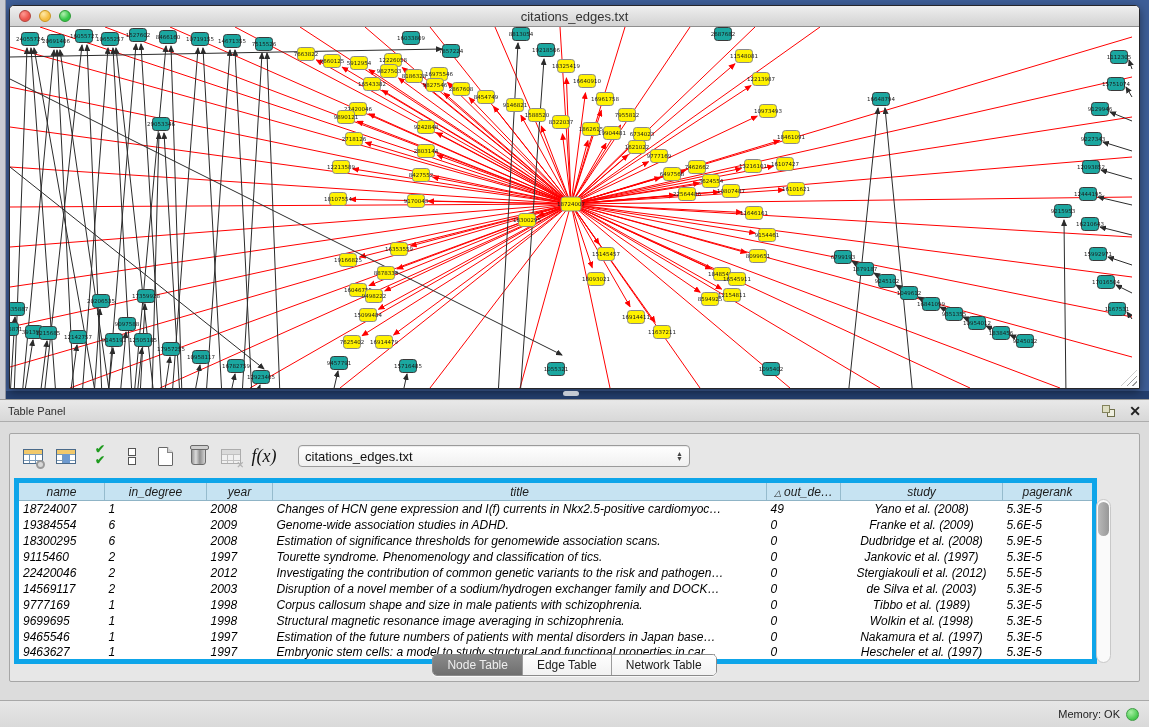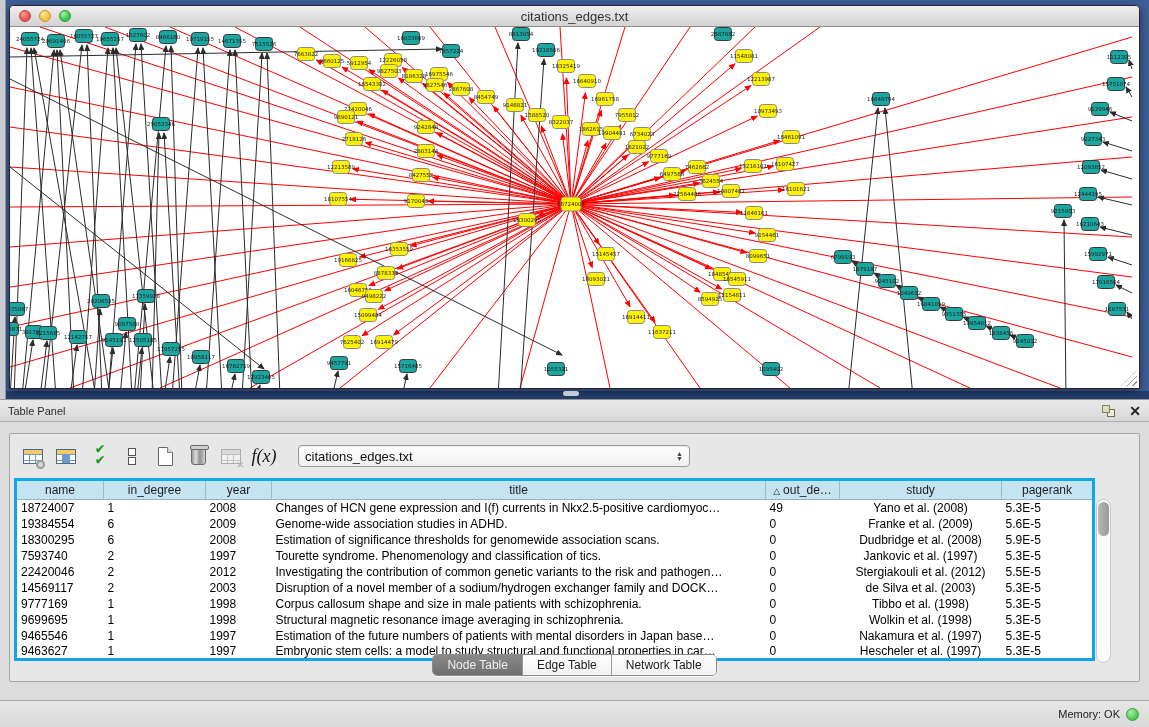--- a/index.html
+++ b/index.html
@@ -65,21 +65,21 @@
   .tb-icon.disabled { opacity:.45; filter:grayscale(1); }
   .del-x { position:absolute; right:0; bottom:-1px; color:#777; font-size:9px; font-weight:bold; }
   .fx { font-family:"Liberation Serif",serif; font-style:italic; font-size:18px; color:#111; }
 
   .combo { margin-left:14px; width:392px; height:22px; border:1px solid #9a9a9a; border-radius:4px;
       background:linear-gradient(#fff,#f0f0f0); display:flex; align-items:center; padding:0 6px; box-shadow:inset 0 1px 1px rgba(0,0,0,.08); }
   .combo-text { flex:1; font-size:13px; color:#111; }
   .combo-arrows { display:flex; flex-direction:column; align-items:center; line-height:5px; font-size:7px; color:#444; padding-left:6px; }
 
   .table-wrap { position:relative; margin:0 4px; height:186px; }
-  table.grid-table { border-collapse:collapse; table-layout:fixed; background:#fff; border:3px solid #0ea5e9; }
+  table.grid-table { border-collapse:collapse; table-layout:fixed; background:#fff; border:5px solid #0ea5e9;font-style:italic; }
   .grid-table th { height:20px; background:#C6E3F2; border-right:1px solid #95BBCD; border-bottom:1px solid #8FB4C6;
       font-size:12px; font-weight:normal; color:#1c1c1c; text-align:center; overflow:hidden; white-space:nowrap; }
   .grid-table td { height:16px; font-size:12px; color:#000; padding:0 4px; overflow:hidden; white-space:nowrap; border:none; }
   .sort-glyph { font-size:9px; margin-right:3px; }
   .vscroll { position:absolute; right:24px; top:21px; width:15px; height:164px; background:#FAFAFA; border:1px solid #C8C8C8; border-radius:8px; }
   .vthumb { position:absolute; left:1px; top:2px; width:11px; height:34px; border-radius:6px;
       background:linear-gradient(90deg,#b9b9b9,#989898); }
 
   .tabbar { position:absolute; left:0; right:0; bottom:5px; display:flex; justify-content:center; }
   .seg { display:flex; border:1px solid #8b8b8b; border-radius:5px; overflow:hidden; background:#fff; box-shadow:0 1px 0 rgba(255,255,255,.7); }
@@ -624,21 +624,21 @@
               <tr>
                 <td style="text-align: left;">18300295</td>
                 <td style="text-align: left;">6</td>
                 <td style="text-align: left;">2008</td>
                 <td style="text-align: left;">Estimation of significance thresholds for genomewide association scans.</td>
                 <td style="text-align: left;">0</td>
                 <td style="text-align: center;">Dudbridge et al. (2008)</td>
                 <td style="text-align: left;">5.9E-5</td>
               </tr>
               <tr>
-                <td style="text-align: left;">7593740</td>
+                <td style="text-align: left;">9115460</td>
                 <td style="text-align: left;">2</td>
                 <td style="text-align: left;">1997</td>
                 <td style="text-align: left;">Tourette syndrome. Phenomenology and classification of tics.</td>
                 <td style="text-align: left;">0</td>
                 <td style="text-align: center;">Jankovic et al. (1997)</td>
                 <td style="text-align: left;">5.3E-5</td>
               </tr>
               <tr>
                 <td style="text-align: left;">22420046</td>
                 <td style="text-align: left;">2</td>
@@ -656,21 +656,21 @@
                 <td style="text-align: left;">0</td>
                 <td style="text-align: center;">de Silva et al. (2003)</td>
                 <td style="text-align: left;">5.3E-5</td>
               </tr>
               <tr>
                 <td style="text-align: left;">9777169</td>
                 <td style="text-align: left;">1</td>
                 <td style="text-align: left;">1998</td>
                 <td style="text-align: left;">Corpus callosum shape and size in male patients with schizophrenia.</td>
                 <td style="text-align: left;">0</td>
-                <td style="text-align: center;">Tibbo et al. (1998)</td>
+                <td style="text-align: center;">Tibbo et al. (1989)</td>
                 <td style="text-align: left;">5.3E-5</td>
               </tr>
               <tr>
                 <td style="text-align: left;">9699695</td>
                 <td style="text-align: left;">1</td>
                 <td style="text-align: left;">1998</td>
                 <td style="text-align: left;">Structural magnetic resonance image averaging in schizophrenia.</td>
                 <td style="text-align: left;">0</td>
                 <td style="text-align: center;">Wolkin et al. (1998)</td>
                 <td style="text-align: left;">5.3E-5</td>

